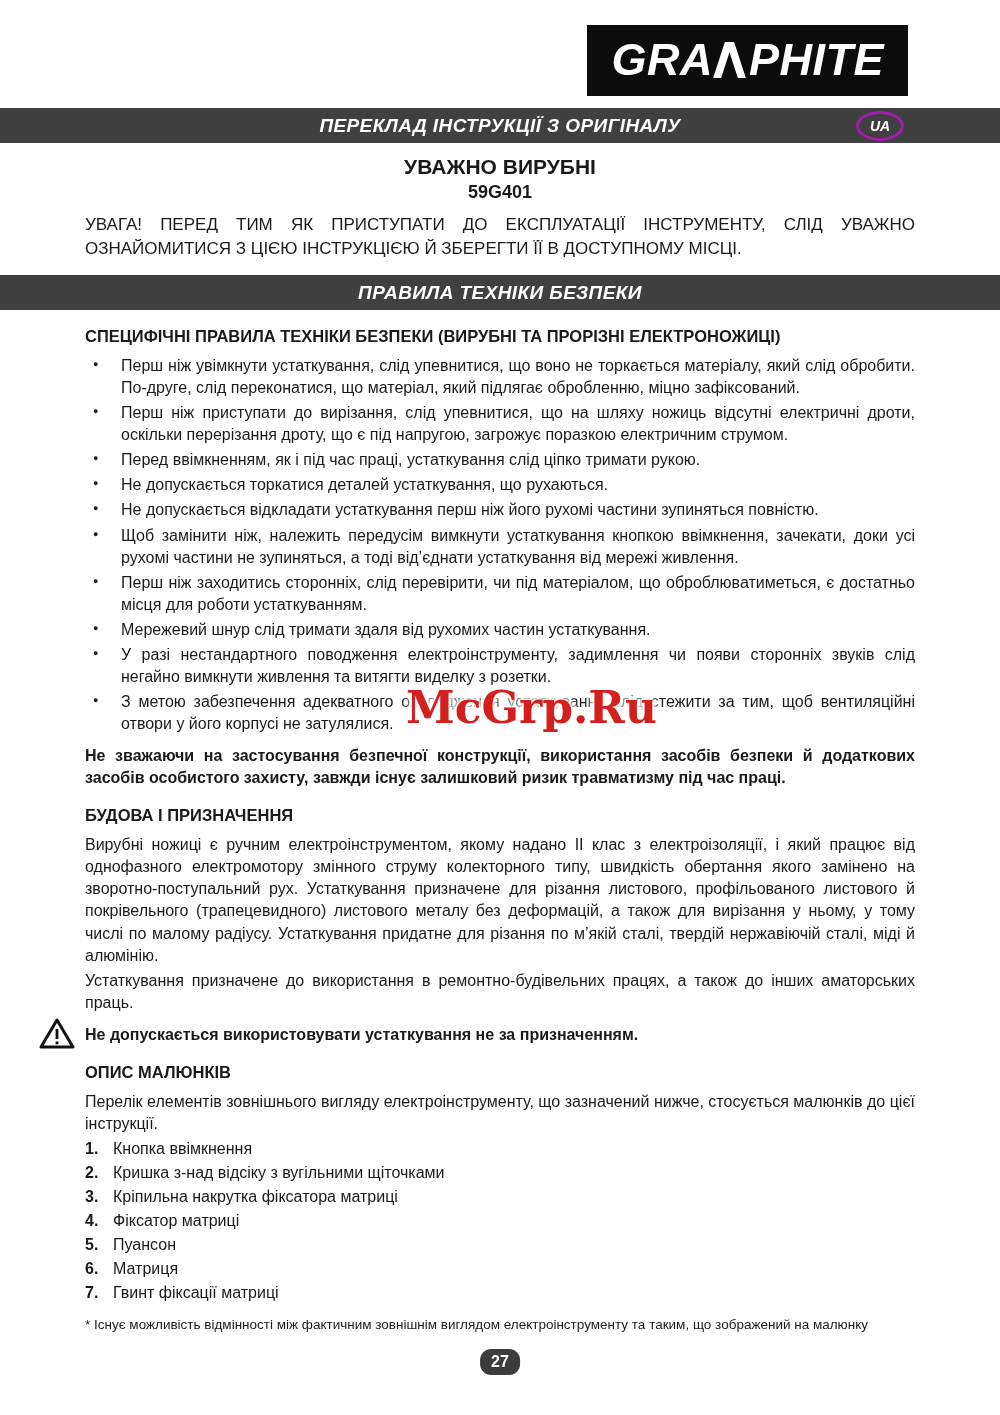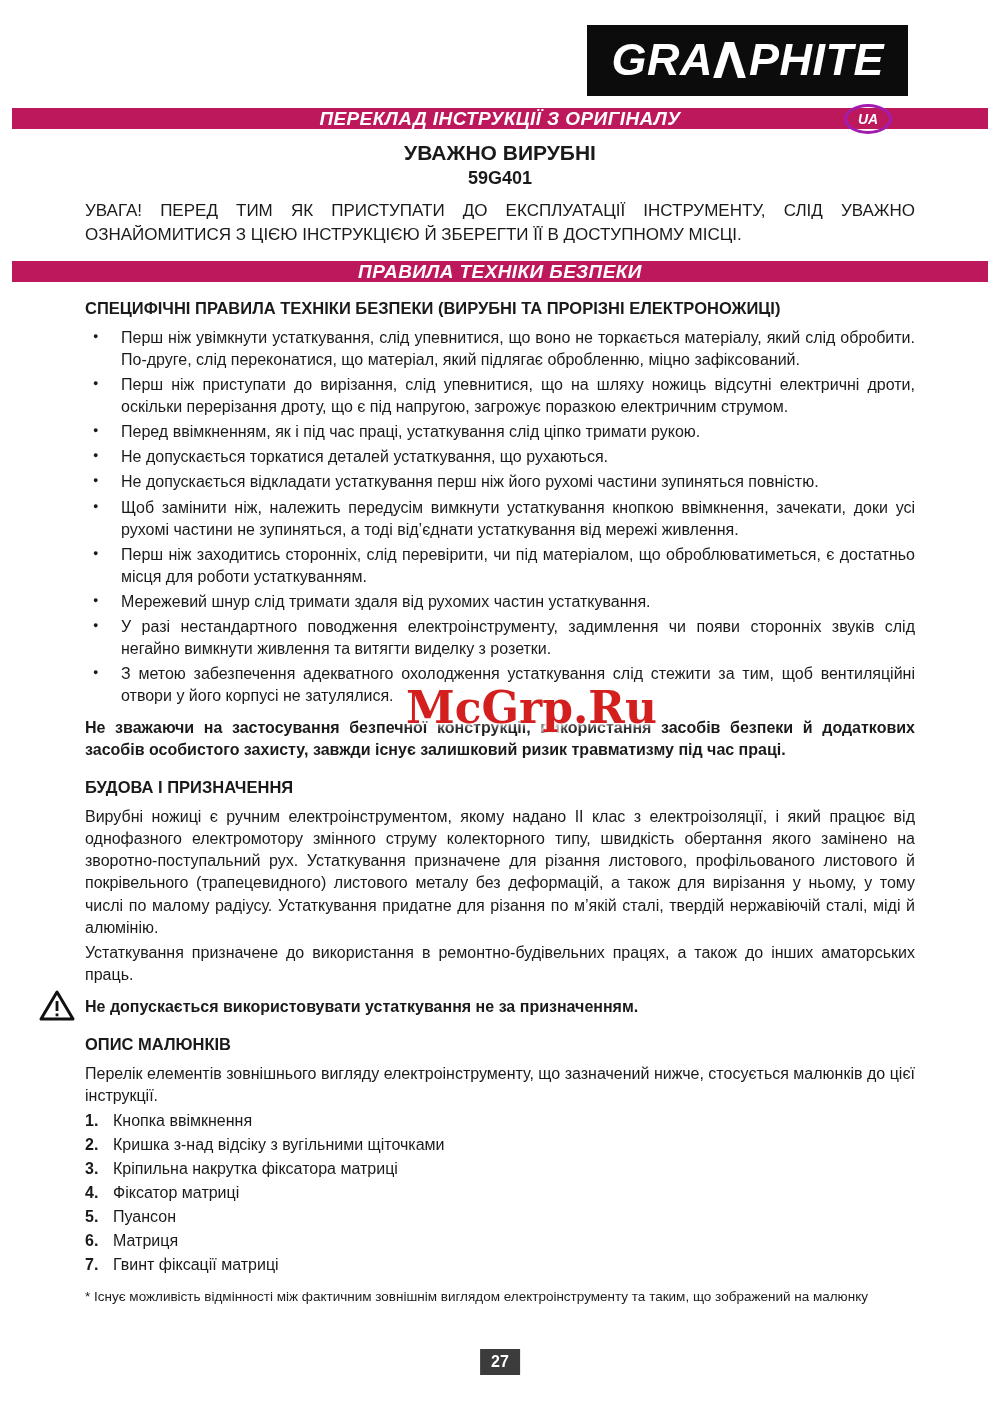--- a/index.html
+++ b/index.html
@@ -13,21 +13,21 @@
     background:#0c0c0c;color:#fff;padding:12px 24px 14px 24px;
     font-size:45px;font-weight:bold;font-style:italic;line-height:1;
     letter-spacing:0.5px;display:flex;align-items:center;
   }
   .logo-mark{display:inline-block;width:30px;height:36px;position:relative;margin:0 3px;}
   .logo-mark i{position:absolute;top:0;height:36px;width:8px;background:#fff;}
   .logo-mark i.l{left:3px;transform:skewX(-18deg);}
   .logo-mark i.r{left:16px;transform:skewX(18deg);}
   
   .black-bar{
-    background:#be185d;color:#fff;margin:0 12px;height:21px;
+    background:#404040;color:#fff;margin:0 0;height:35px;
     display:flex;align-items:center;justify-content:center;position:relative;
   }
   .bar-title{font-style:italic;font-weight:bold;font-size:19px;letter-spacing:0.4px;}
   .ua-badge{
     position:absolute;right:96px;top:50%;transform:translateY(-50%);
     border:3px solid #a21caf;border-radius:50%;width:42px;height:24px;
     display:flex;align-items:center;justify-content:center;
     font-weight:bold;font-style:italic;font-size:14px;color:#fff;
   }
   
@@ -53,20 +53,21 @@
   }
   .figure-list{margin:2px 0 0 0;padding:0;list-style:none;}
   .figure-list li{display:flex;margin:2px 0;}
   .figure-list .num{font-weight:bold;width:28px;flex:0 0 28px;}
   .footnote{font-size:13.5px;line-height:1.35;margin-top:12px;text-align:justify;}
   
   .page-badge{
     position:absolute;bottom:40px;left:50%;transform:translateX(-50%);
     background:#3c3c3c;color:#fff;font-weight:bold;font-size:16px;
     padding:4px 11px;
+    border-radius:11px;
   }
   
   .watermark{
     position:absolute;left:406px;top:682px;z-index:5;
     font-family:"DejaVu Serif", serif;font-weight:bold;font-size:44px;
     color:#d41f1f;
     text-shadow:0 0 5px #fff,0 0 8px #fff,0 0 12px #fff,1px 1px 2px #fff,-1px -1px 2px #fff;
   }
 </style>
 </head>

